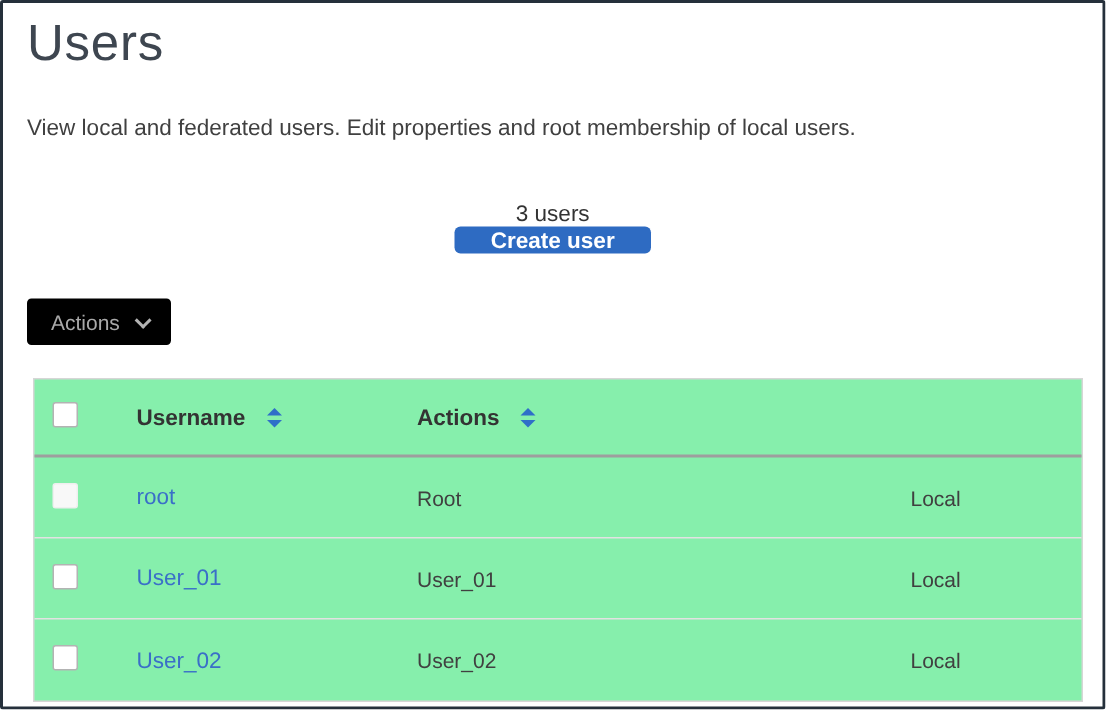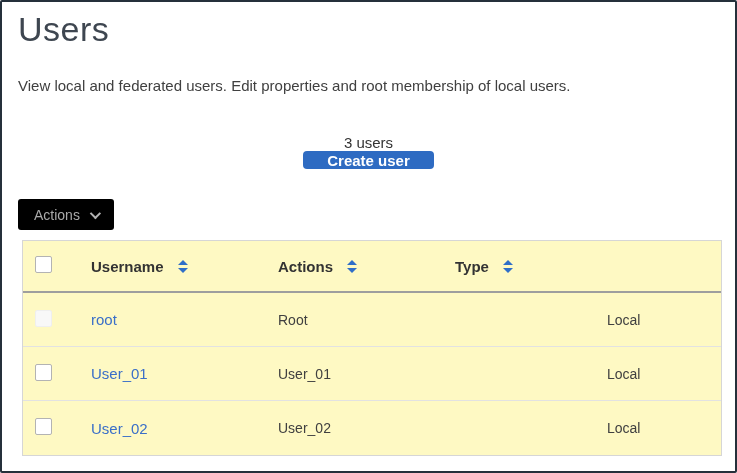--- a/index.html
+++ b/index.html
@@ -76,25 +76,25 @@
   }
   .chevron-down {
     width: 8px;
     height: 8px;
     border-right: 2px solid #b3b3b3;
     border-bottom: 2px solid #b3b3b3;
     transform: rotate(45deg) translateY(-2px);
     display: inline-block;
   }
   .users-table {
-    margin-top: 10px;
+    margin-top: 22px;
     margin-left: 4px;
     width: 700px;
     border: 1px solid #d6d6d6;
-    background: #fef9c3;
+    background: #86efac;
   }
   .t-row {
     display: grid;
     grid-template-columns: 68px 187px 177px 152px 1fr;
     align-items: center;
   }
   .t-header {
     height: 52px;
     border-bottom: 2px solid #9e9e9e;
   }
@@ -185,27 +185,20 @@
             <span class="tri-down"></span>
           </span>
       </div>
       <div class="header-cell">
         <span>Actions</span>
         <span class="sort-icon">
             <span class="tri-up"></span>
             <span class="tri-down"></span>
           </span>
       </div>
-      <div class="header-cell">
-        <span>Type</span>
-        <span class="sort-icon">
-            <span class="tri-up"></span>
-            <span class="tri-down"></span>
-          </span>
-      </div>
     </div>
 
     <div class="t-row t-body-row">
       <div class="cell checkbox-cell">
         <span class="checkbox disabled"></span>
       </div>
       <div class="cell">
         <a class="user-link">root</a>
       </div>
       <div class="cell">Root</div>

